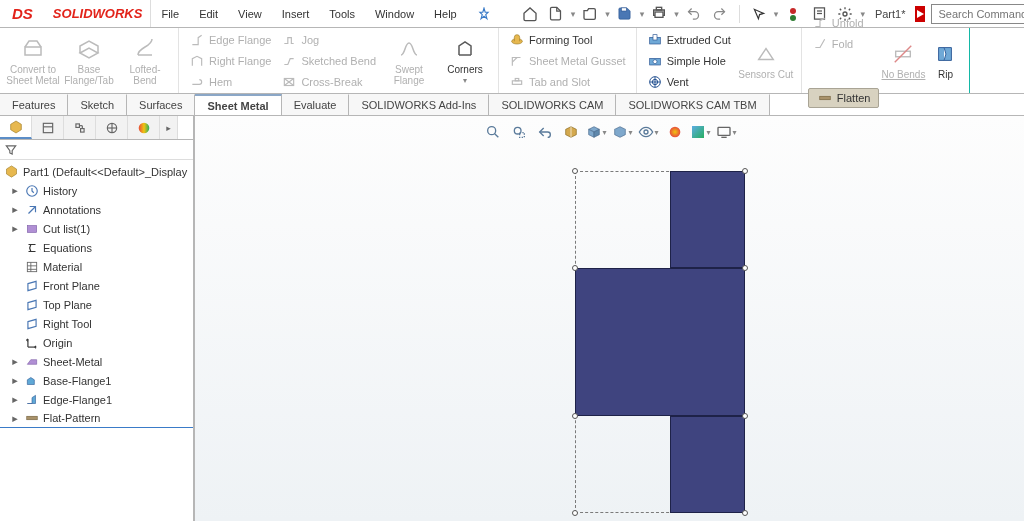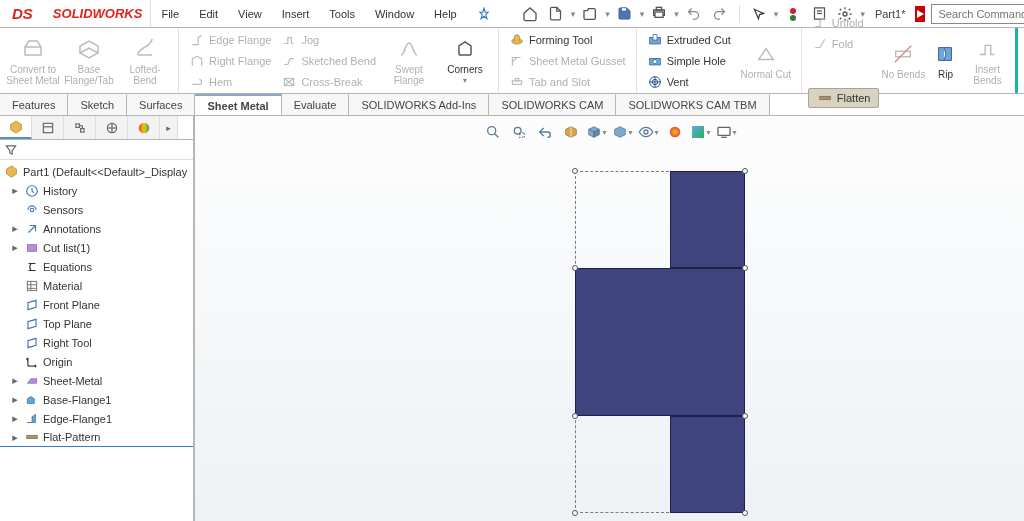--- a/index.html
+++ b/index.html
@@ -361,25 +361,25 @@
           </span>
           <span>Vent</span>
         </div>
     </div>
     <div class="rbtn-large" style="width:58px;">
       <span class="ic">
           <svg width="22" height="22" viewBox="0 0 24 24" fill="none" stroke="#bbb" stroke-width="1.5">
             <path d="M4 18l8-12 8 12z"></path>
           </svg>
         </span>
-      <span class="lbl">Normal Cut</span>
-    </div>
-  </div>
-
-  <div class="rgroup" style="border-right:3px solid #14b8a6;justify-content:flex-end;">
+      <span class="lbl">Sensors Cut</span>
+    </div>
+  </div>
+
+  <div class="rgroup" style="border-right:1px solid #14b8a6;justify-content:flex-end;">
     <div class="rcol">
       <div class="rbtn-small">
           <span class="ic">
             <svg width="14" height="14" viewBox="0 0 24 24" fill="none" stroke="#bbb" stroke-width="2">
               <path d="M4 18h8V8l8-4"></path>
             </svg>
           </span>
           <span>Unfold</span>
         </div>
       <div class="rbtn-small">
@@ -392,45 +392,37 @@
         </div>
       <div class="rbtn-small enabled rbtn-active" style="padding:1px 8px;">
           <span class="ic">
             <svg width="14" height="14" viewBox="0 0 24 24" fill="#a9926a" stroke="#6e5b37" stroke-width="1">
               <rect x="3" y="9" width="18" height="6"></rect>
             </svg>
           </span>
           <span>Flatten</span>
         </div>
     </div>
-    <div class="rbtn-large" style="width:44px;">
+    <div class="rbtn-large" style="width:44px;text-decoration:underline;">
       <span class="ic">
           <svg width="22" height="22" viewBox="0 0 24 24" fill="none" stroke="#bbb" stroke-width="1.5">
             <rect x="4" y="9" width="16" height="6"></rect>
             <line x1="3" y1="21" x2="21" y2="3" stroke="#d88"></line>
           </svg>
         </span>
       <span class="lbl">No Bends</span>
     </div>
     <div class="rbtn-large enabled" style="width:36px;">
       <span class="ic">
           <svg width="22" height="22" viewBox="0 0 24 24" fill="#6fa8d6" stroke="#2a5694" stroke-width="1">
             <path d="M5 5h14v14H5z"></path>
             <path d="M11 5l2 7-2 7" fill="#fff"></path>
           </svg>
         </span>
       <span class="lbl">Rip</span>
-    </div>
-    <div class="rbtn-large" style="width:44px;">
-      <span class="ic">
-          <svg width="22" height="22" viewBox="0 0 24 24" fill="none" stroke="#bbb" stroke-width="1.5">
-            <path d="M4 18h6V8h6v10h4"></path>
-          </svg>
-        </span>
-      <span class="lbl">Insert Bends</span>
     </div>
   </div>
 </div>
 
 <div class="cmtabs">
   <div class="cmtab">Features</div>
   <div class="cmtab">Sketch</div>
   <div class="cmtab">Surfaces</div>
   <div class="cmtab active">Sheet Metal</div>
   <div class="cmtab">Evaluate</div>
@@ -504,30 +496,20 @@
             <span class="tw">▸</span>
             <span class="node-ic">
               <svg width="14" height="14" viewBox="0 0 24 24" fill="none" stroke="#4a77b4" stroke-width="2">
                 <circle cx="12" cy="12" r="9"></circle>
                 <path d="M12 7v5l3 3"></path>
               </svg>
             </span>
             <span>History</span>
           </div>
           <div class="tree-item">
-            <span class="tw"></span>
-            <span class="node-ic">
-              <svg width="14" height="14" viewBox="0 0 24 24" fill="none" stroke="#4a77b4" stroke-width="2">
-                <circle cx="12" cy="12" r="3"></circle>
-                <path d="M5 12a7 7 0 0 1 14 0"></path>
-              </svg>
-            </span>
-            <span>Sensors</span>
-          </div>
-          <div class="tree-item">
             <span class="tw">▸</span>
             <span class="node-ic">
               <svg width="14" height="14" viewBox="0 0 24 24" fill="none" stroke="#4a77b4" stroke-width="2">
                 <path d="M6 18L18 6"></path>
                 <path d="M8 6h10v10"></path>
               </svg>
             </span>
             <span>Annotations</span>
           </div>
           <div class="tree-item">

